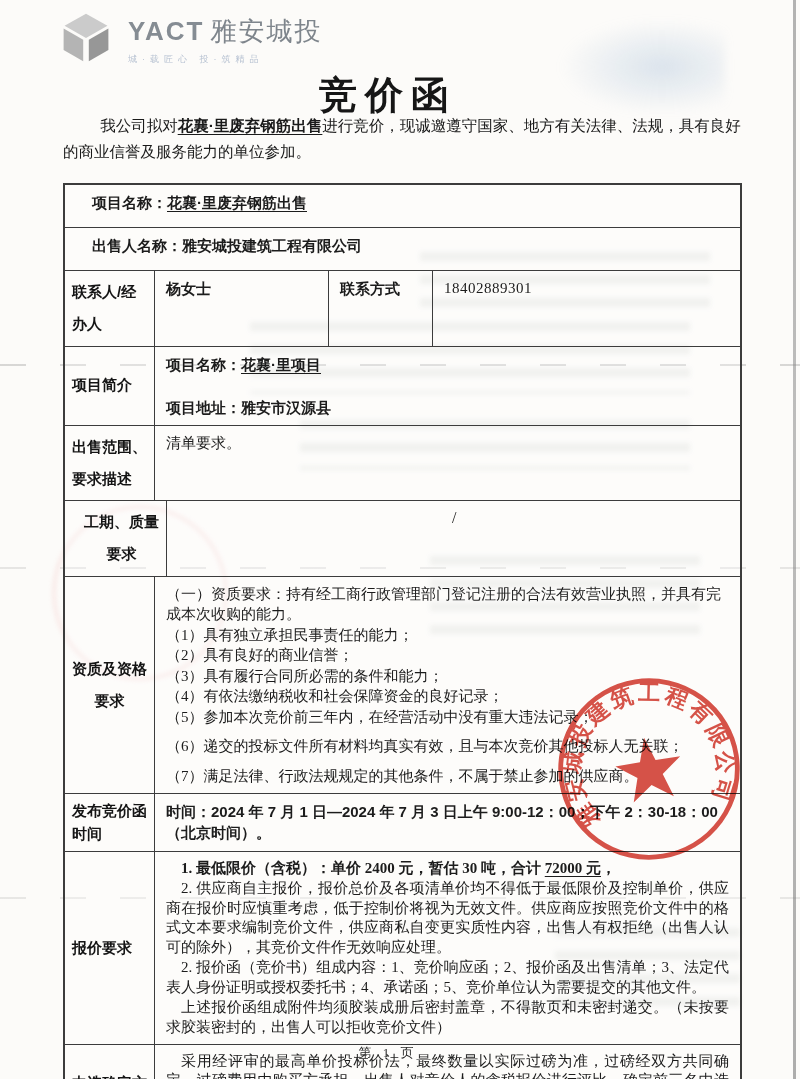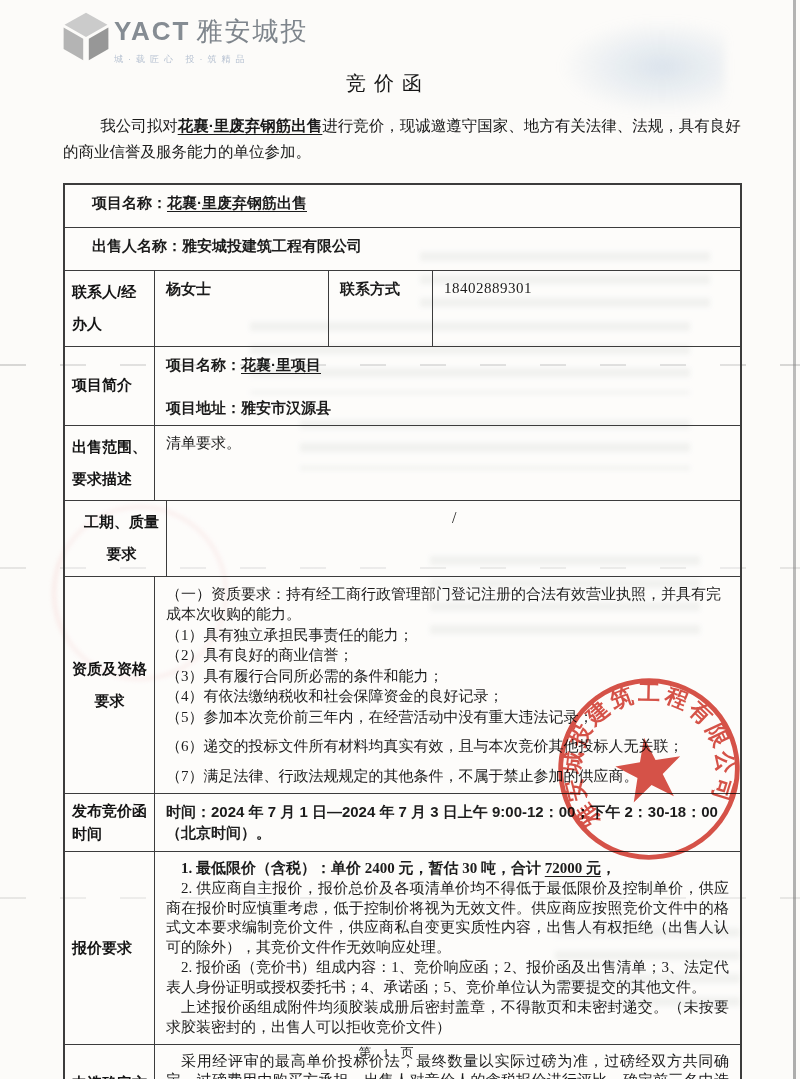--- a/index.html
+++ b/index.html
@@ -17,28 +17,28 @@
   .fold-1 { top:364px; opacity:.5; }
   .fold-2 { top:567px; opacity:.3; }
   .fold-3 { top:897px; opacity:.28; }
   .ghost { position:absolute; filter:blur(2.5px); pointer-events:none;
     background:repeating-linear-gradient(180deg, rgba(125,138,128,.12) 0 9px, rgba(125,138,128,0) 9px 23px); }
   .ghost-logo { position:absolute; left:545px; top:12px; width:180px; height:100px; filter:blur(5px);
     background:radial-gradient(ellipse at 65% 55%, rgba(165,190,215,.38), rgba(165,190,215,0) 62%); }
   .ghost-stamp { position:absolute; left:52px; top:505px; width:176px; height:176px; border-radius:50%;
     border:4px solid rgba(235,150,150,.16); filter:blur(2px); }
   
-  .logo-row { position:absolute; left:58px; top:8px; display:flex; align-items:flex-start; }
+  .logo-row { position:absolute; left:58px; top:8px; display:flex; align-items:center; gap:14px; }
   .logo-text { padding-top:6px; font-family:"Liberation Sans","DejaVu Sans",sans-serif; }
   .logo-main { font-size:26px; letter-spacing:2px; color:#858c93; font-weight:600; }
   .logo-main .cn { font-weight:500; color:#7e858c; margin-left:6px; }
   .logo-tagline { margin-top:4px; font-size:9px; letter-spacing:5px; color:#b7c2d2; }
   
   .doc-title { position:absolute; left:63px; top:70px; width:650px; text-align:center;
-    font-size:20px; font-weight:normal; letter-spacing:8px; color:#161616; }
+    font-size:38px; font-weight:bold; letter-spacing:8px; color:#161616; }
   .intro { position:absolute; left:63px; top:113px; width:680px;
     font-size:15.5px; line-height:26px; text-indent:2.4em; color:#1a1a1a; }
   .u { text-decoration:underline; text-underline-offset:3px; }
   .b { font-family:"Liberation Sans","DejaVu Sans",sans-serif; font-weight:bold; }
   
   .tbl { position:absolute; left:63px; top:183px; width:679px;
     border:2px solid #3c3c3c; background:rgba(255,255,255,.25); font-size:15px; }
   .tr { display:flex; border-top:1.5px solid #3c3c3c; }
   .tr:first-child { border-top:none; }
   .th { flex:0 0 90px; border-right:1.5px solid #3c3c3c; padding:5px 7px;

